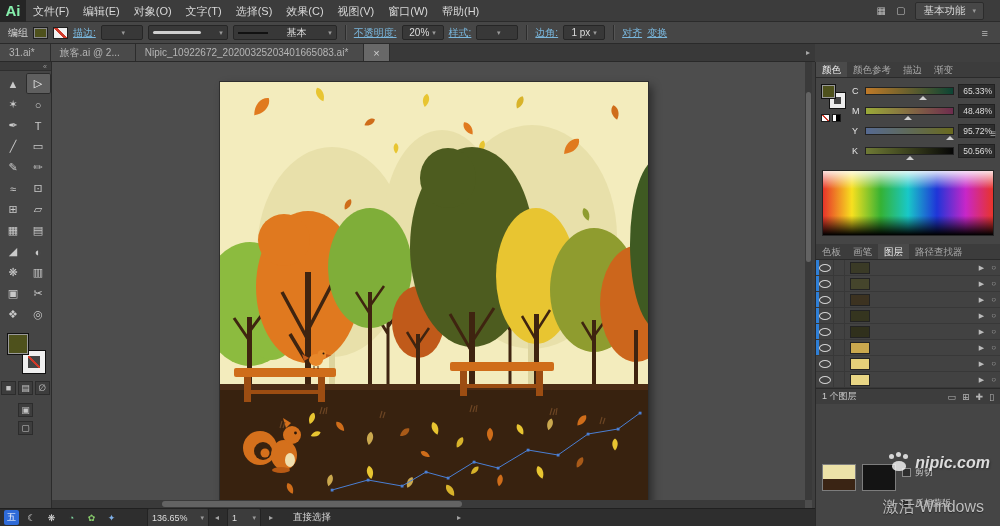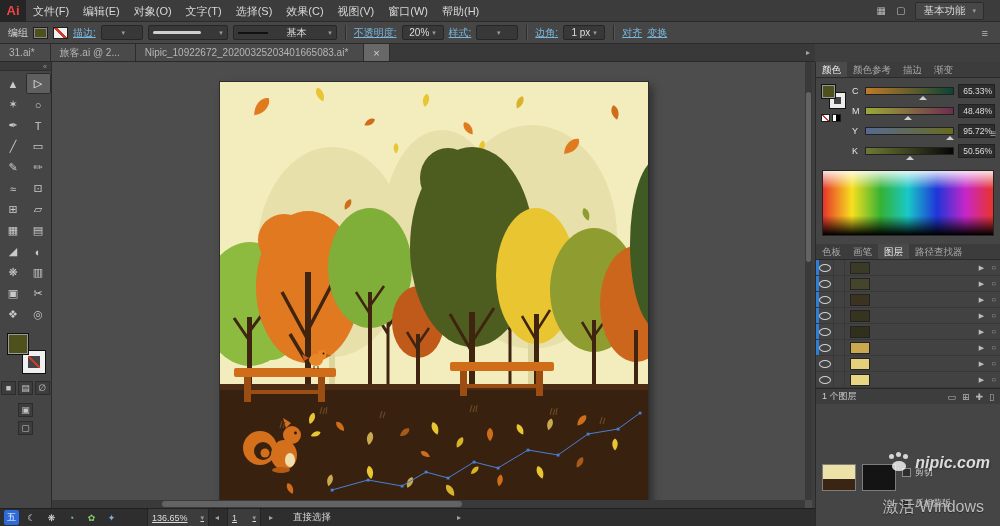--- a/index.html
+++ b/index.html
@@ -3,21 +3,21 @@
 <meta charset="utf-8">
 <style>
   html,body{margin:0;padding:0;background:#222;}
   *{box-sizing:border-box;}
   .app{position:relative;width:1000px;height:526px;overflow:hidden;background:#3f3f3f;
        font-family:"Liberation Sans","DejaVu Sans",sans-serif;color:#d6d6d6;-webkit-font-smoothing:antialiased;}
 
   
   .menubar{position:absolute;left:0;top:0;width:1000px;height:22px;background:#3c3c3c;
            border-bottom:1px solid #2b2b2b;display:flex;align-items:center;}
-  .logo{width:26px;height:22px;background:#252525;color:#ef4444;font-weight:bold;font-size:13px;
+  .logo{width:26px;height:22px;background:#252525;color:#86efac;font-weight:bold;font-size:15px;
         display:flex;align-items:center;justify-content:center;}
   .menus{display:flex;}
   .menu-item{padding:0 7px;font-size:11px;line-height:22px;color:#d8d8d8;cursor:default;}
   .mb-right{margin-left:auto;display:flex;align-items:center;gap:10px;margin-right:16px;}
   .mb-icon{font-size:10px;color:#bdbdbd;}
   .workspace{display:flex;align-items:center;gap:4px;font-size:10.5px;background:#474747;
              border:1px solid #2c2c2c;border-radius:2px;padding:1px 7px;color:#d8d8d8;}
   .chev{font-size:7px;color:#9a9a9a;margin-left:3px;}
 
   
@@ -141,21 +141,21 @@
            text-shadow:1px 1px 2px rgba(0,0,0,.35);}
   .activate{position:absolute;right:16px;bottom:8px;font-size:16px;color:#bdbdbd;text-shadow:0 1px 1px rgba(0,0,0,.4);}
 
   
   .statusbar{position:absolute;left:0;bottom:0;width:815px;height:18px;background:#2e2e2e;
              display:flex;align-items:center;gap:4px;padding:0 4px;border-top:1px solid #202020;}
   .task-icons{display:flex;gap:5px;align-items:center;margin-right:24px;}
   .task-icon{width:15px;height:15px;display:flex;align-items:center;justify-content:center;
              font-size:9px;border-radius:2px;color:#ddd;}
   .zoom-box,.nav-box{display:inline-flex;align-items:center;justify-content:space-between;height:20px;
-             background:#3c3c3c;border:1px solid #232323;border-radius:2px;font-size:9px;color:#ddd;padding:0 4px;text-decoration:underline;}
+             background:#3c3c3c;border:1px solid #232323;border-radius:2px;font-size:9px;color:#ddd;padding:0 4px;}
   .zoom-box{width:62px;}
   .nav-box{width:34px;margin:0 2px;}
   .sb-arrow{font-size:8px;color:#a5a5a5;padding:0 2px;}
   .sb-tool{font-size:9.5px;color:#d5d5d5;margin-left:14px;}
   .sb-arrow.far{margin-left:120px;}
 </style>
 </head>
 <body>
 
 <div class="app">

